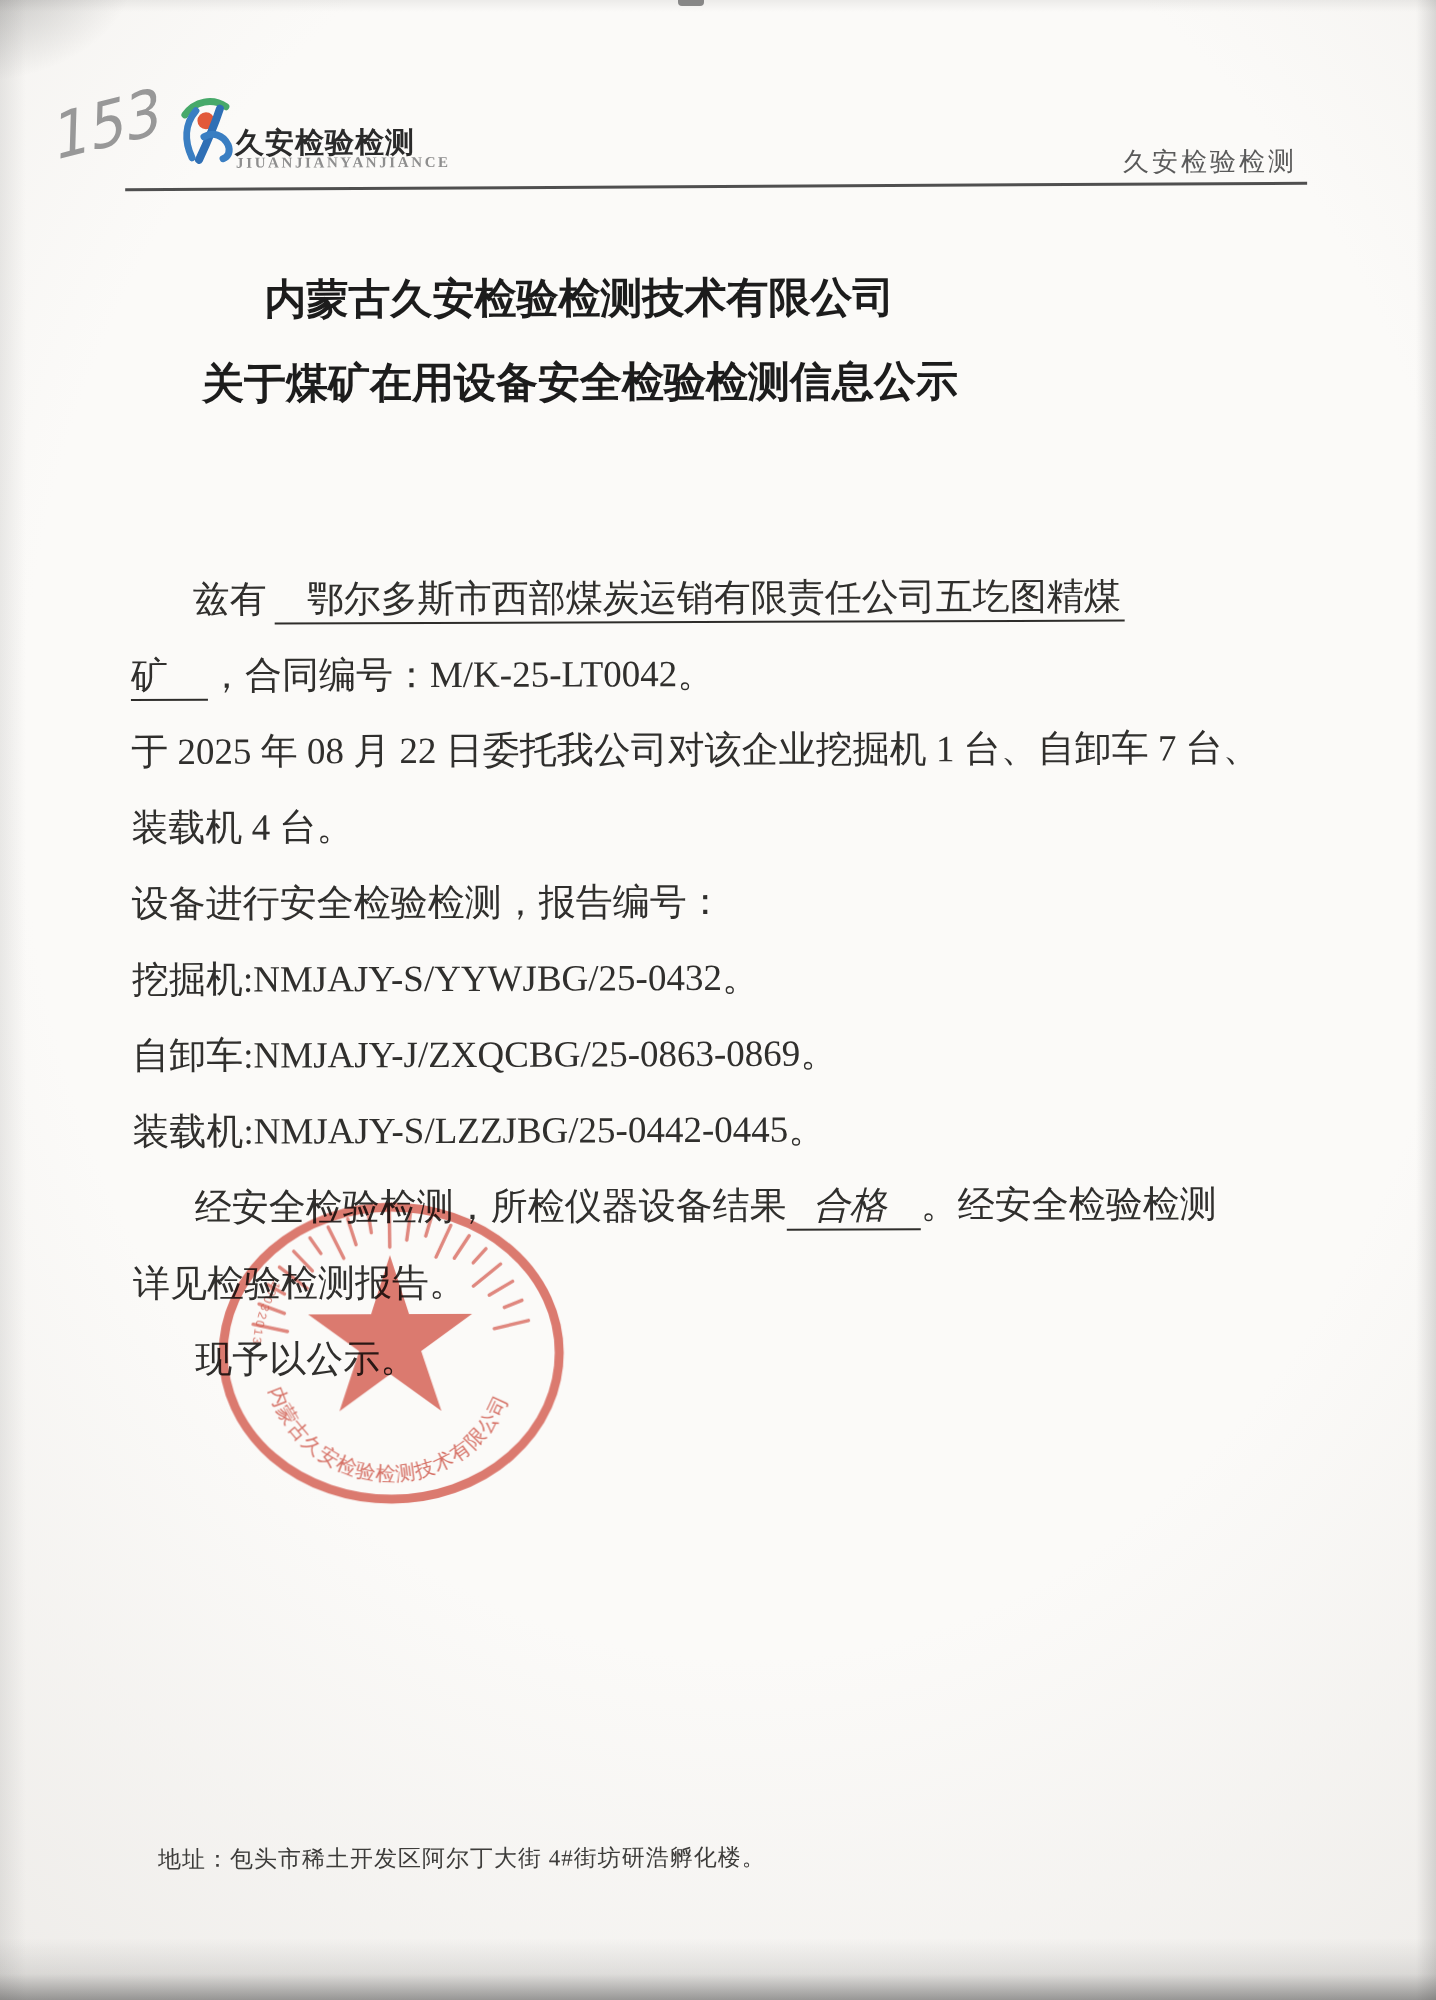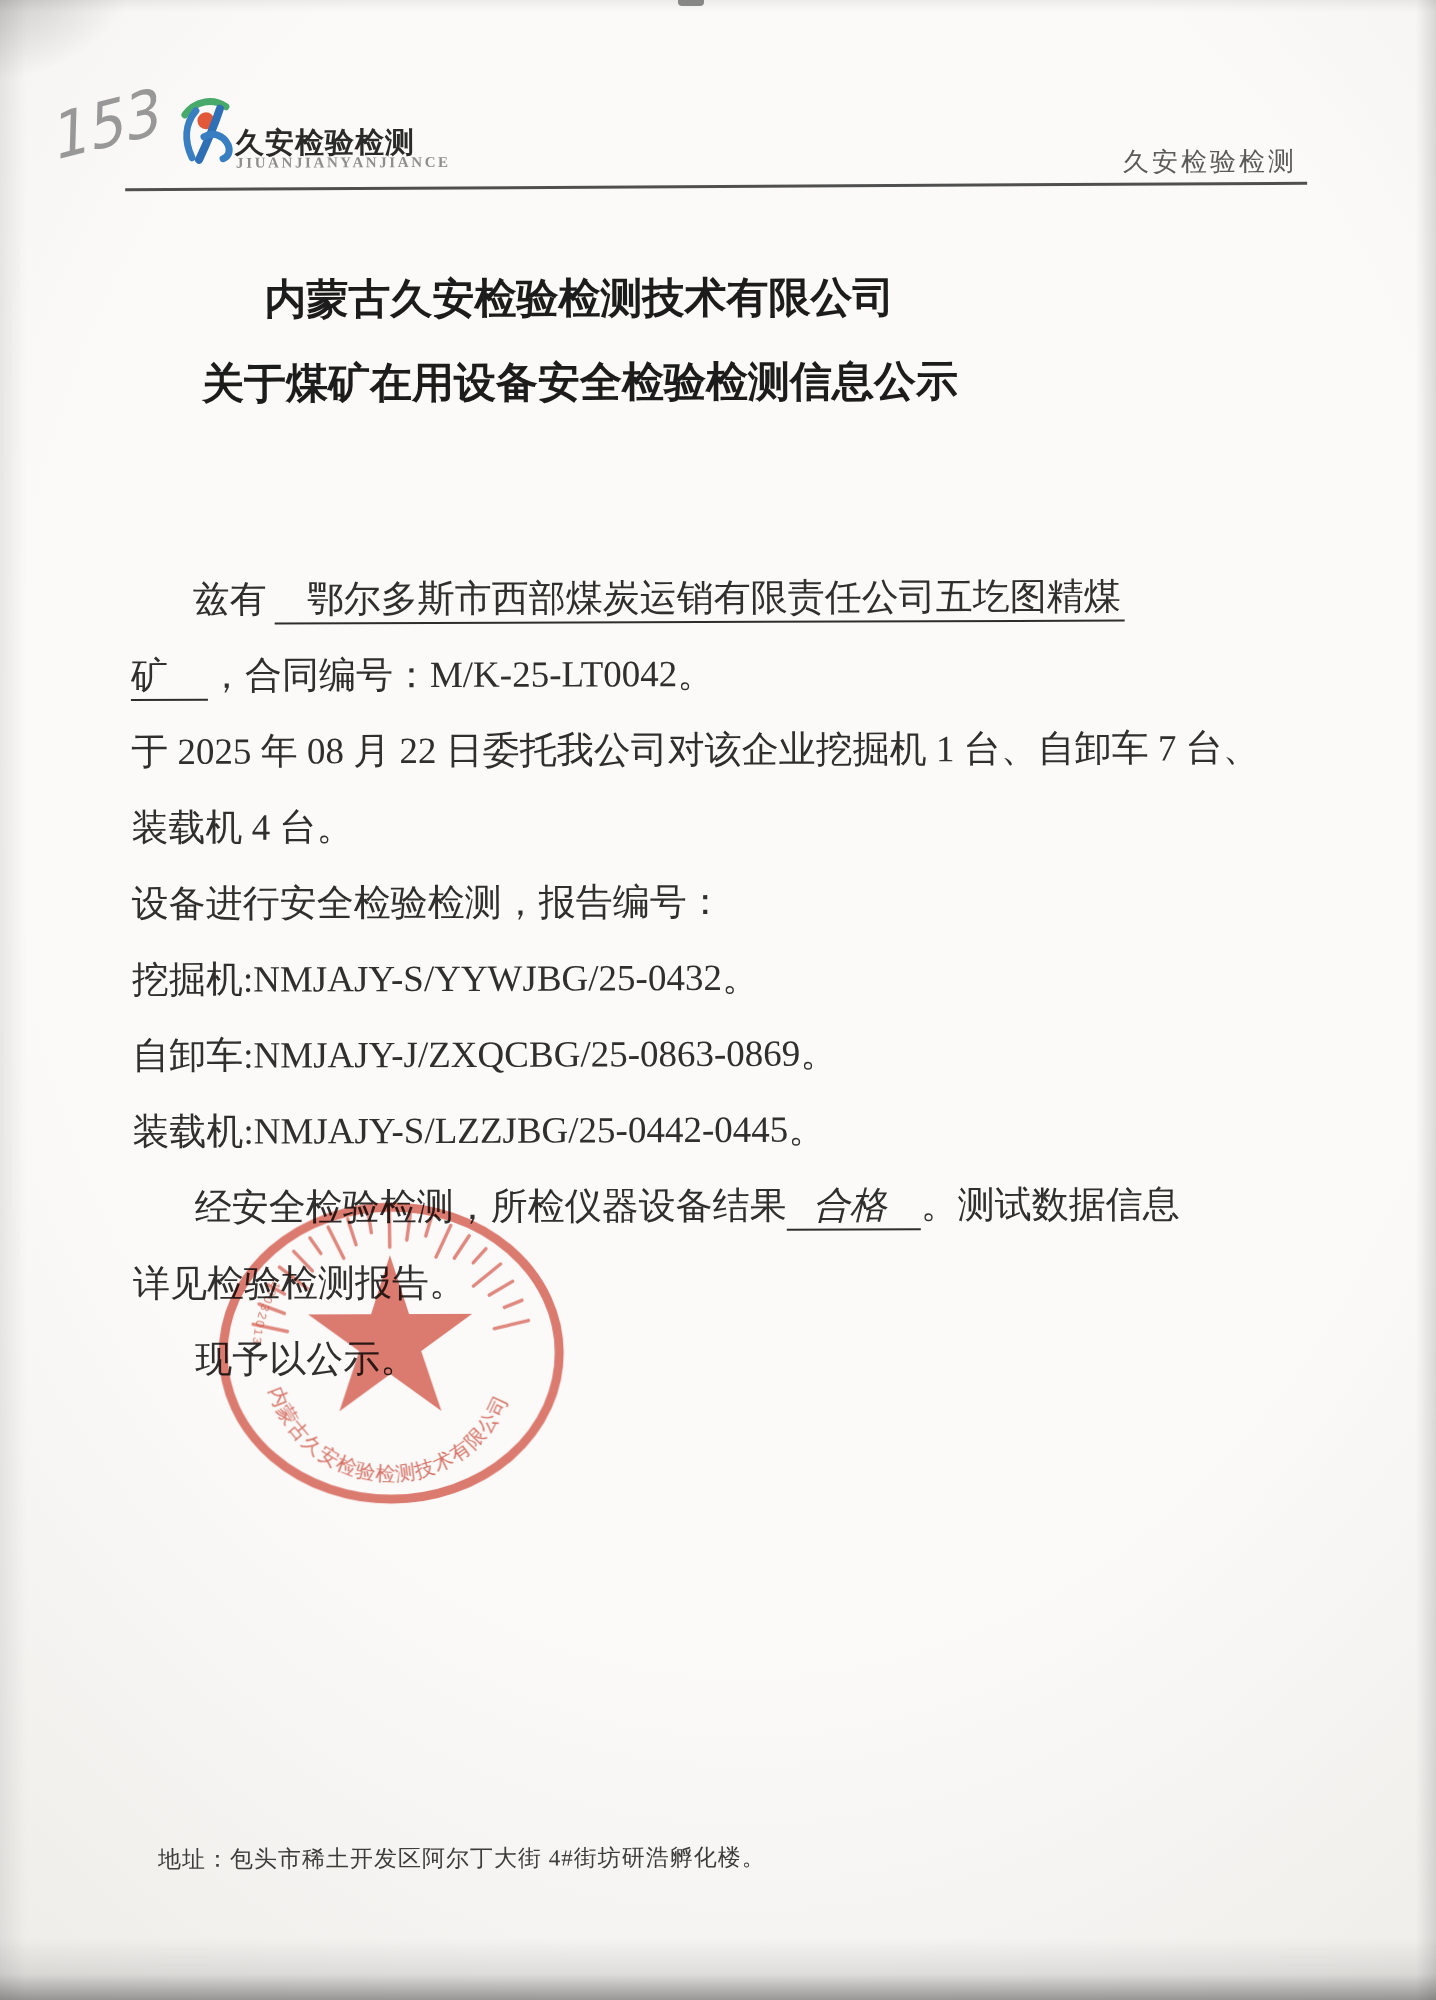--- a/index.html
+++ b/index.html
@@ -116,21 +116,21 @@
       <div class="line">
         <span class="u u-wrap">矿</span><span>，合同编号：M/K-25-LT0042。</span>
       </div>
       <div class="line">于 2025 年 08 月 22 日委托我公司对该企业挖掘机 1 台、自卸车 7 台、</div>
       <div class="line">装载机 4 台。</div>
       <div class="line">设备进行安全检验检测，报告编号：</div>
       <div class="line">挖掘机:NMJAJY-S/YYWJBG/25-0432。</div>
       <div class="line">自卸车:NMJAJY-J/ZXQCBG/25-0863-0869。</div>
       <div class="line">装载机:NMJAJY-S/LZZJBG/25-0442-0445。</div>
       <div class="line indent">
-        <span>经安全检验检测，所检仪器设备结果</span><span class="u u-result">合格</span><span>。测试数据信息</span>
+        <span>经安全检验检测，所检仪器设备结果</span><span class="u u-result">合格</span><span>。经安全检验检测</span>
       </div>
       <div class="line">详见检验检测报告。</div>
       <div class="line indent">现予以公示。</div>
     </div>
 
     <svg class="stamp" viewBox="0 0 372 342" width="372" height="342">
       <defs>
         <path id="seal-bottom-arc" d="M 63 195 A 126 126 0 0 0 307 195" fill="none"></path>
         <path id="seal-left-arc" d="M 72 84 A 140 140 0 0 0 55 210" fill="none"></path>
       </defs>

